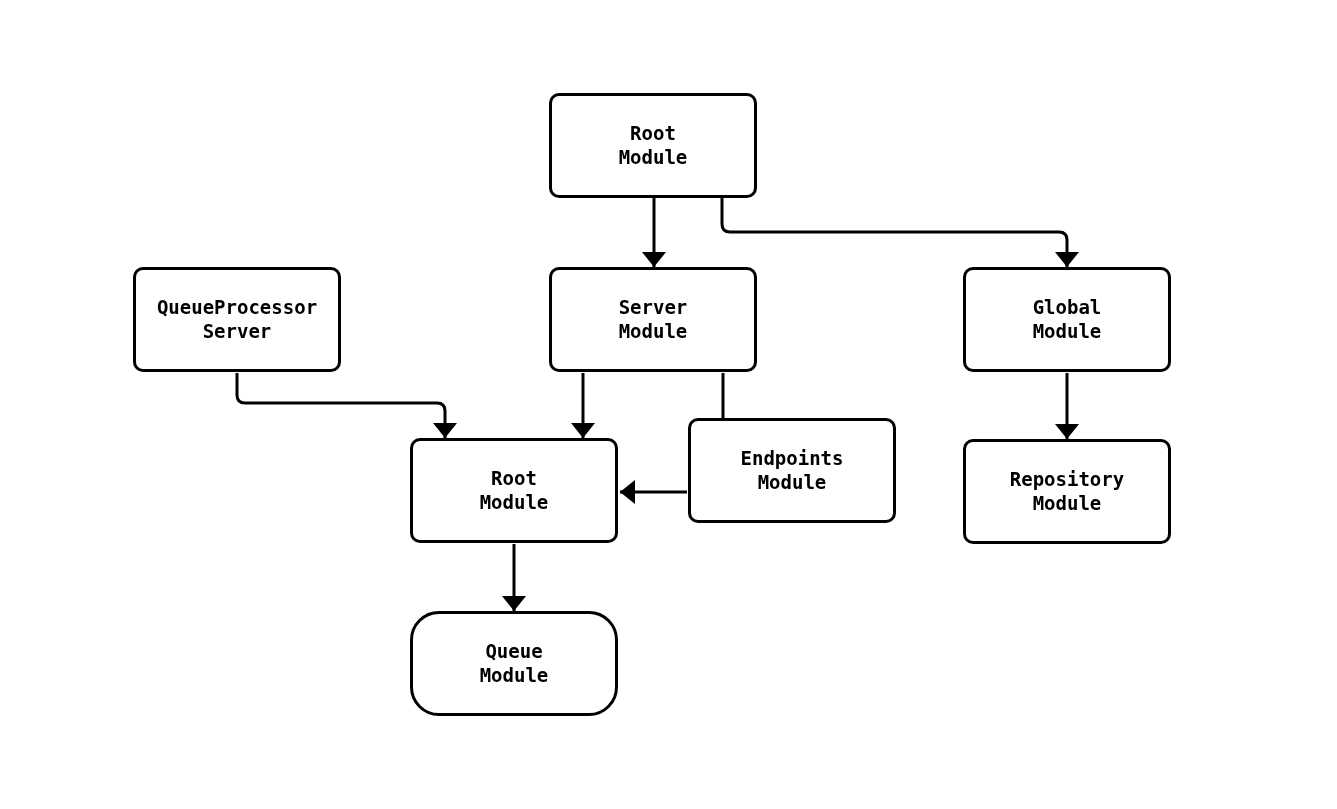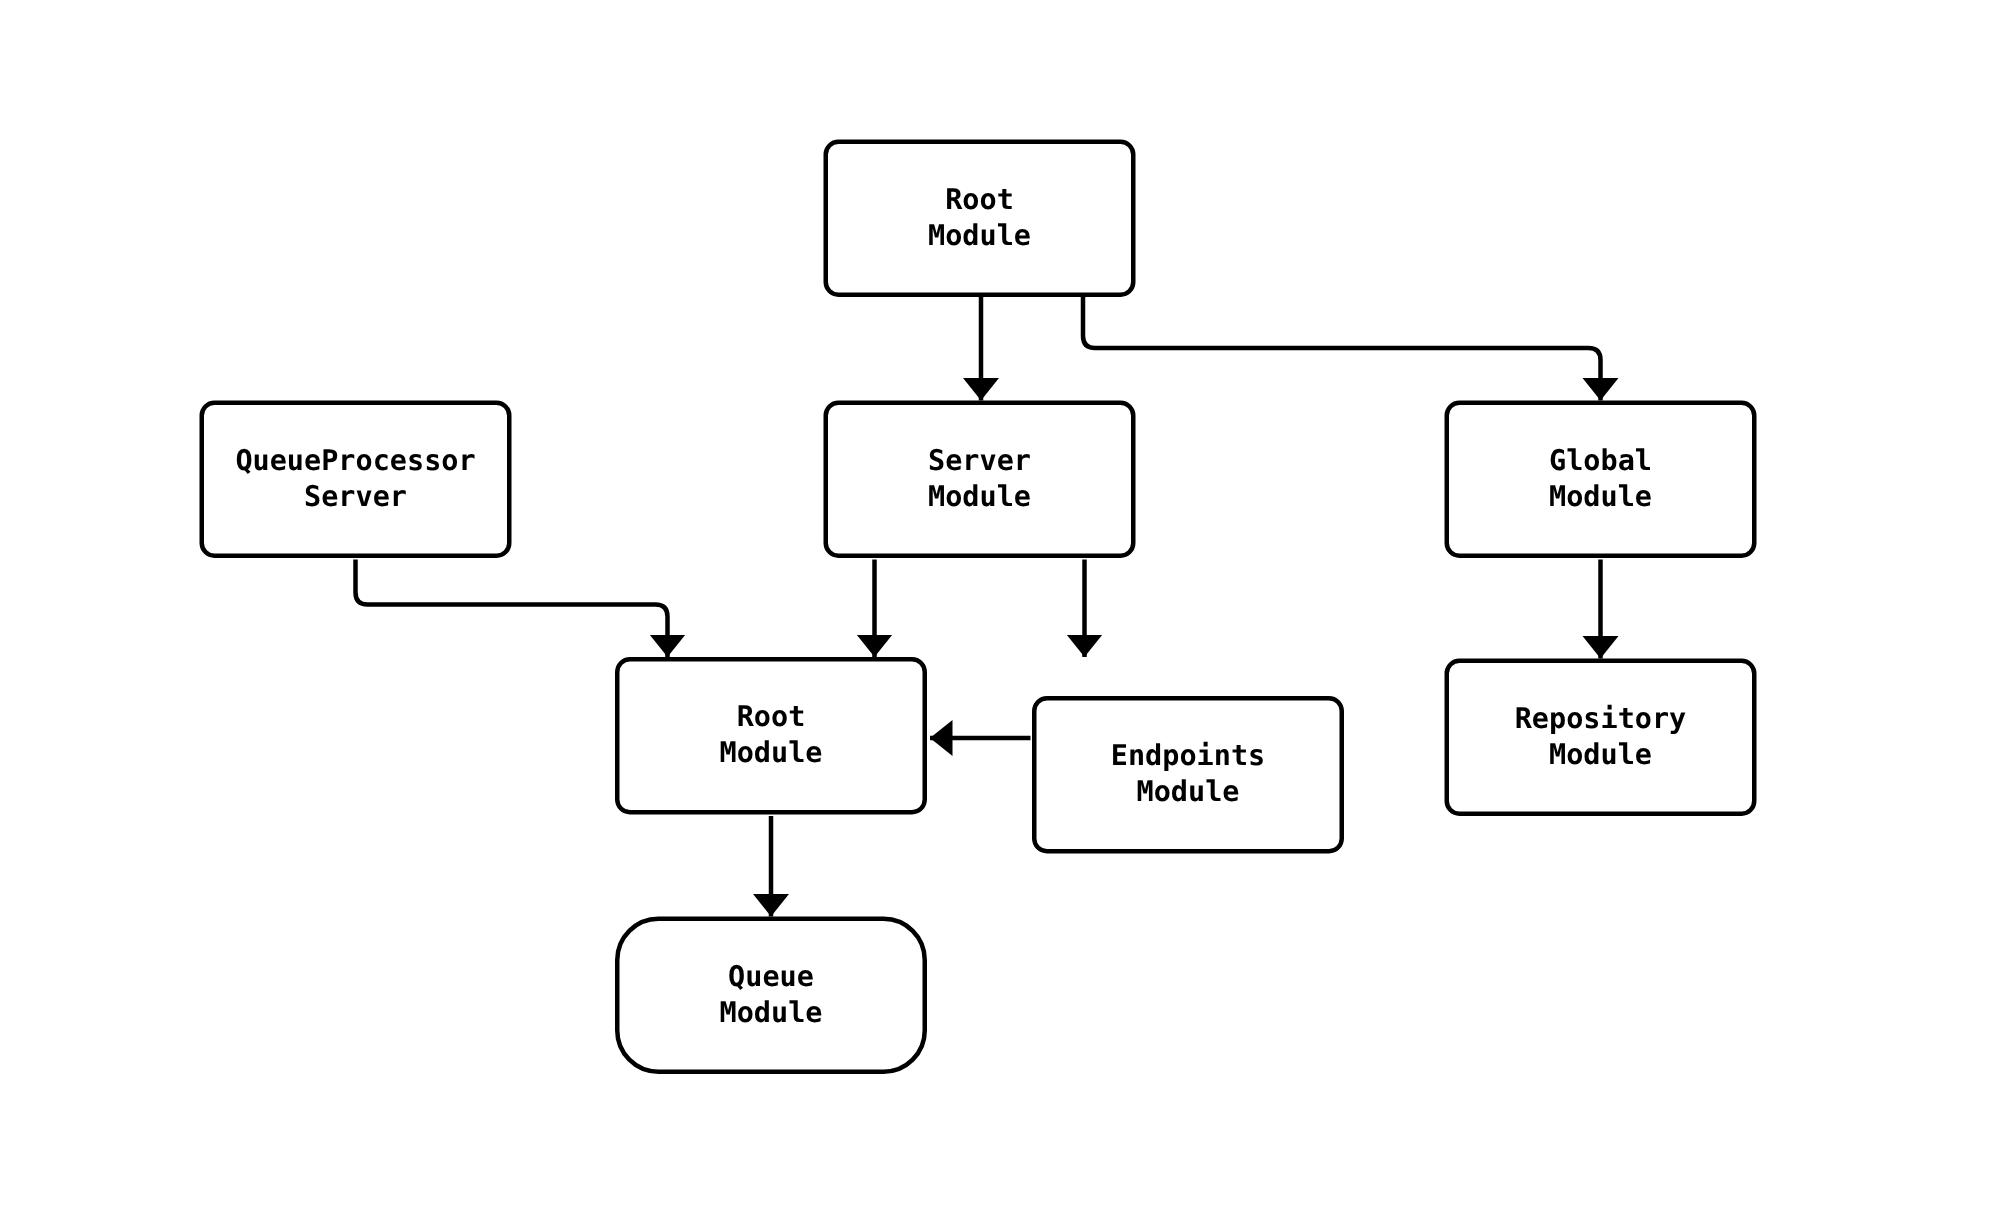--- a/index.html
+++ b/index.html
@@ -47,21 +47,21 @@
     line-height: 1.22;
     color: #000000;
     white-space: pre-line;
   }
   
   #n-root           { left: 549px; top:  93px; }
   #n-queueprocessor { left: 133px; top: 267px; }
   #n-server         { left: 549px; top: 267px; }
   #n-global         { left: 963px; top: 267px; }
   #n-core           { left: 410px; top: 438px; }
-  #n-endpoints      { left: 688px; top: 464px; }
+  #n-endpoints      { left: 688px; top: 418px; }
   #n-repository     { left: 963px; top: 439px; }
   #n-queue          { left: 410px; top: 611px; border-radius: 29px; }
 </style>
 </head>
 <body>
 
 <div class="canvas">
 
   <svg class="edge-layer" width="1337" height="809" viewBox="0 0 1337 809">
     <defs>

